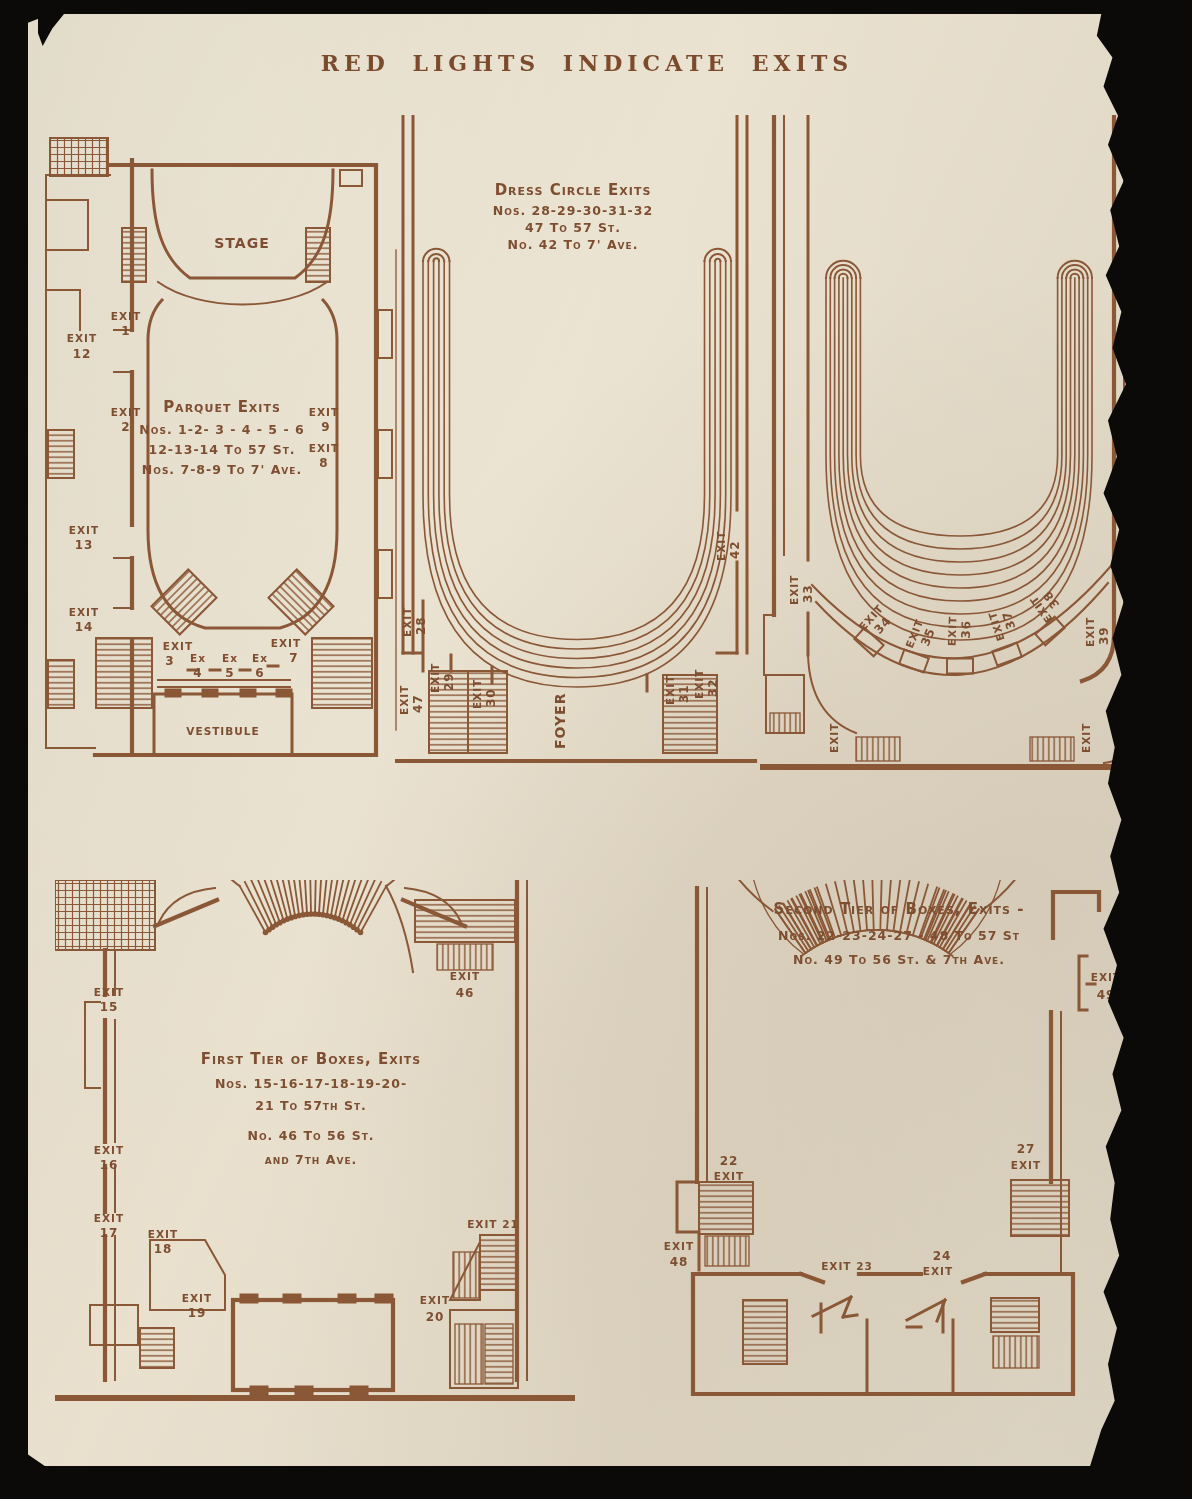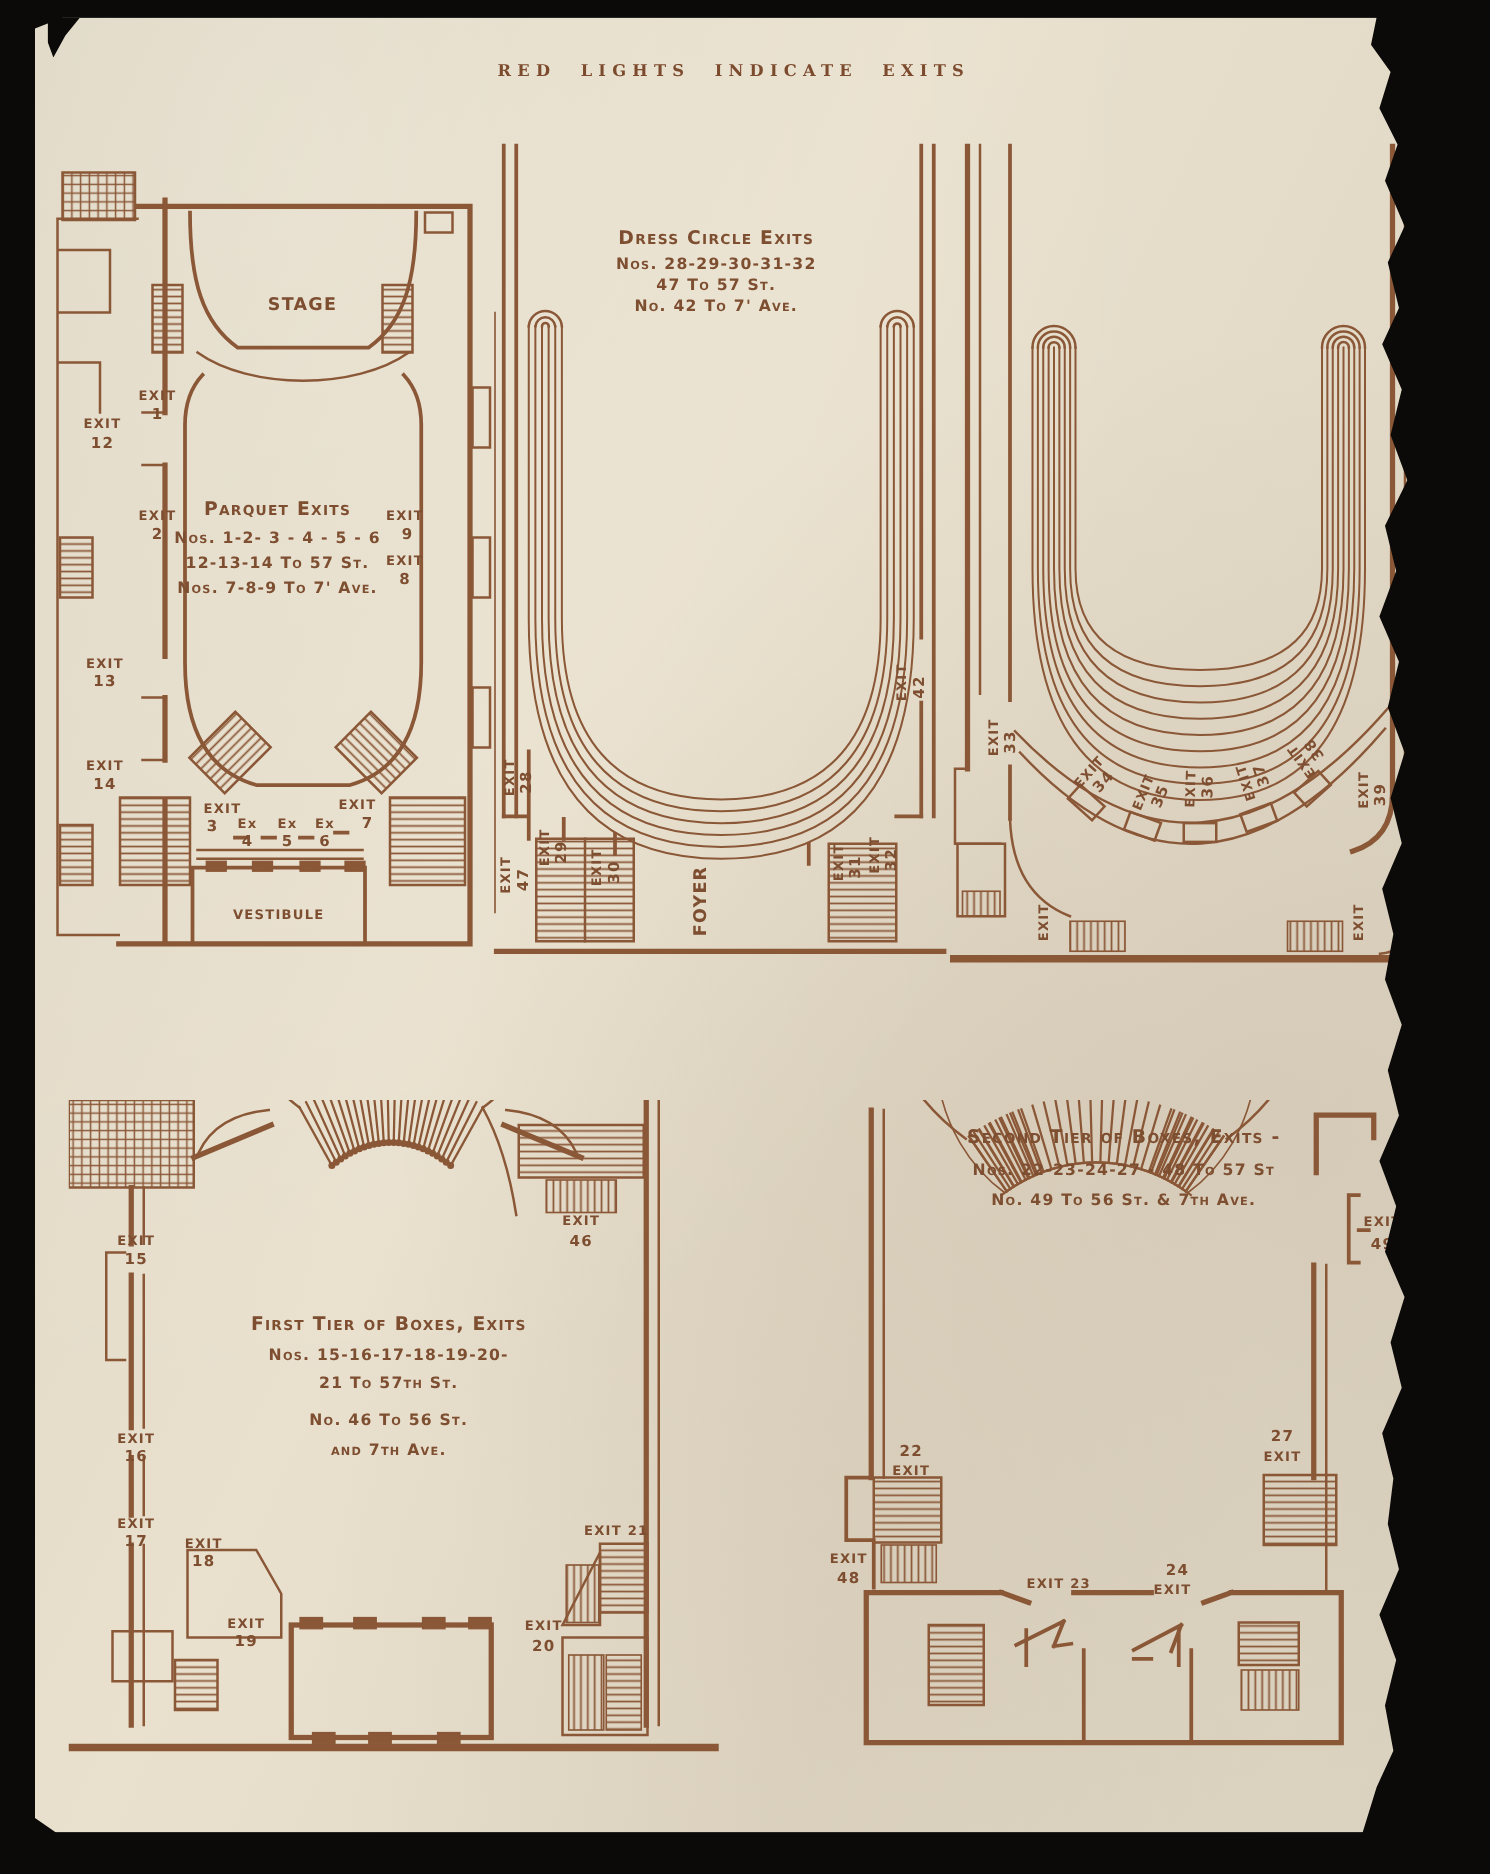--- a/index.html
+++ b/index.html
@@ -20,21 +20,21 @@
       97.2% 80.5%, 96.8% 83%, 97.6% 85.5%, 96.2% 88%, 97.4% 90.5%, 96.6% 93%, 97.2% 95.5%,
       96% 97.5%, 95% 100%, 1.5% 100%, 0 99.2%);
     filter: drop-shadow(0 0 14px rgba(0,0,0,.7));
   }
   .paper::before{ 
     content:"";position:absolute;left:10px;top:0;width:26px;height:32px;background:#0b0a09;
     clip-path:polygon(0 0,100% 0,55% 45%,18% 100%,0 60%);
   }
   .title{
     position:absolute;top:36px;left:0;width:100%;text-align:center;
-    font-family:"DejaVu Serif", serif;font-weight:bold;font-size:13px;
+    font-family:"DejaVu Serif", serif;font-weight:bold;font-size:22px;
     letter-spacing:5px;word-spacing:10px;color:#7c4b2d;
   }
   .plan{position:absolute;}
   .plan path,.plan line,.plan rect,.plan circle{stroke:#8a5737;stroke-linecap:square;}
   .plan path,.plan line{fill:none;}
   .w1{stroke-width:1.3}.w2{stroke-width:2}.w3{stroke-width:3}.w4{stroke-width:4.2}.w5{stroke-width:6}
   g[data-nest] path{stroke-width:1.6;fill:none}
   g[data-spokes] line{stroke-width:1.8}
   .dotfill{fill:#8a5737 !important;stroke:none !important}
   .plan text{stroke:none;fill:#7e4e31;font-family:"DejaVu Sans",sans-serif;

